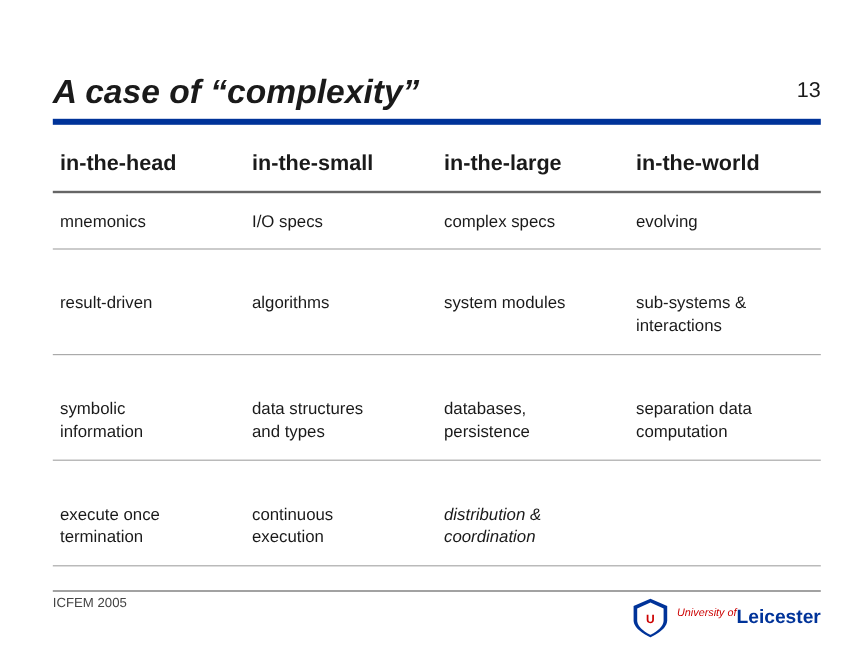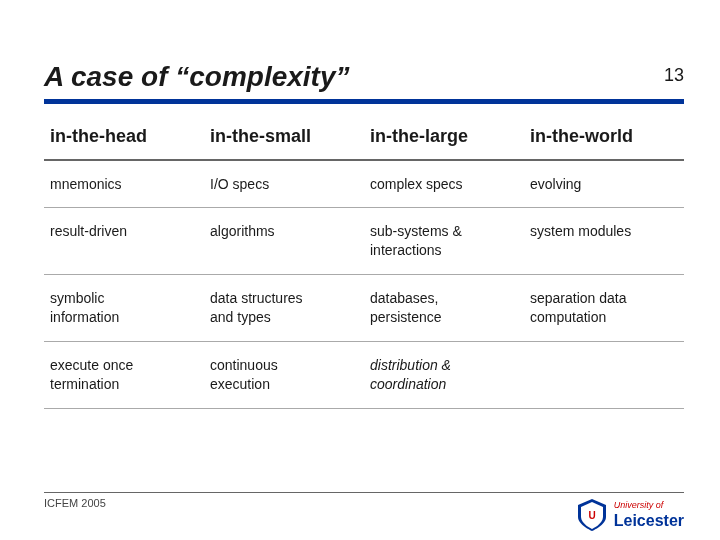--- a/index.html
+++ b/index.html
@@ -75,20 +75,21 @@
     .divider {
       height: 1.5px;
       background: #666666;
       width: 100%;
       margin-bottom: 0;
     }
 
     .table-rows {
       display: flex;
       flex-direction: column;
+      gap: 21px;
     }
 
     .table-row {
       display: grid;
       grid-template-columns: 1fr 1fr 1fr 1fr;
       border-bottom: 1px solid #aaaaaa;
       padding: 10px 0;
     }
 
     .cell {
@@ -118,21 +119,21 @@
       gap: 6px;
     }
 
     .logo-shield {
       width: 32px;
       height: 36px;
     }
 
     .logo-text {
       display: flex;
-      flex-direction: column;
+      flex-direction: row;
       line-height: 1.2;
     }
 
     .logo-uni {
       font-size: 9px;
       color: #cc0000;
       font-style: italic;
     }
 
     .logo-leicester {
@@ -167,23 +168,23 @@
       <div class="table-row">
         <div class="cell">mnemonics</div>
         <div class="cell">I/O specs</div>
         <div class="cell">complex specs</div>
         <div class="cell">evolving</div>
       </div>
 
       <div class="table-row">
         <div class="cell">result-driven</div>
         <div class="cell">algorithms</div>
+        <div class="cell">system modules</div>
         <div class="cell" style="white-space: pre-line;">sub-systems &amp;
 interactions</div>
-        <div class="cell">system modules</div>
       </div>
 
       <div class="table-row">
         <div class="cell" style="white-space: pre-line;">symbolic
 information</div>
         <div class="cell" style="white-space: pre-line;">data structures
 and types</div>
         <div class="cell" style="white-space: pre-line;">databases,
 persistence</div>
         <div class="cell" style="white-space: pre-line;">separation data

